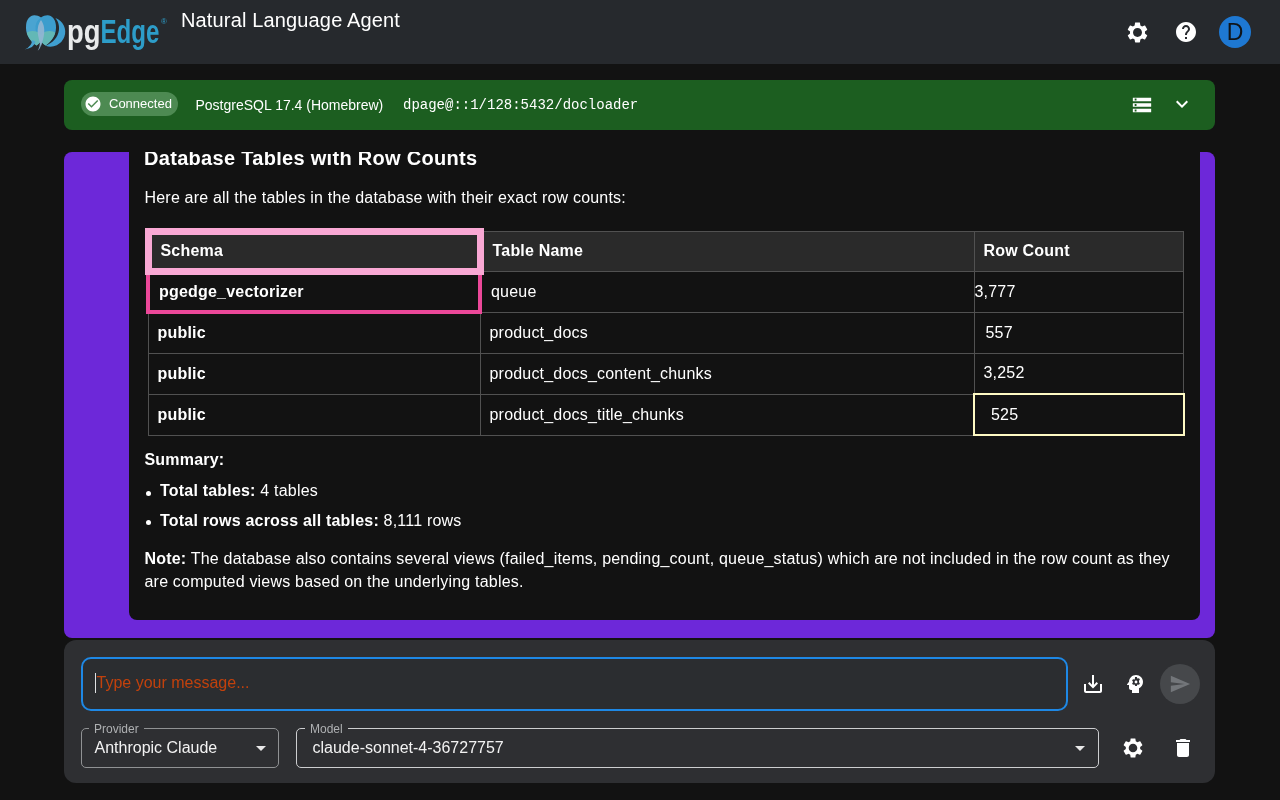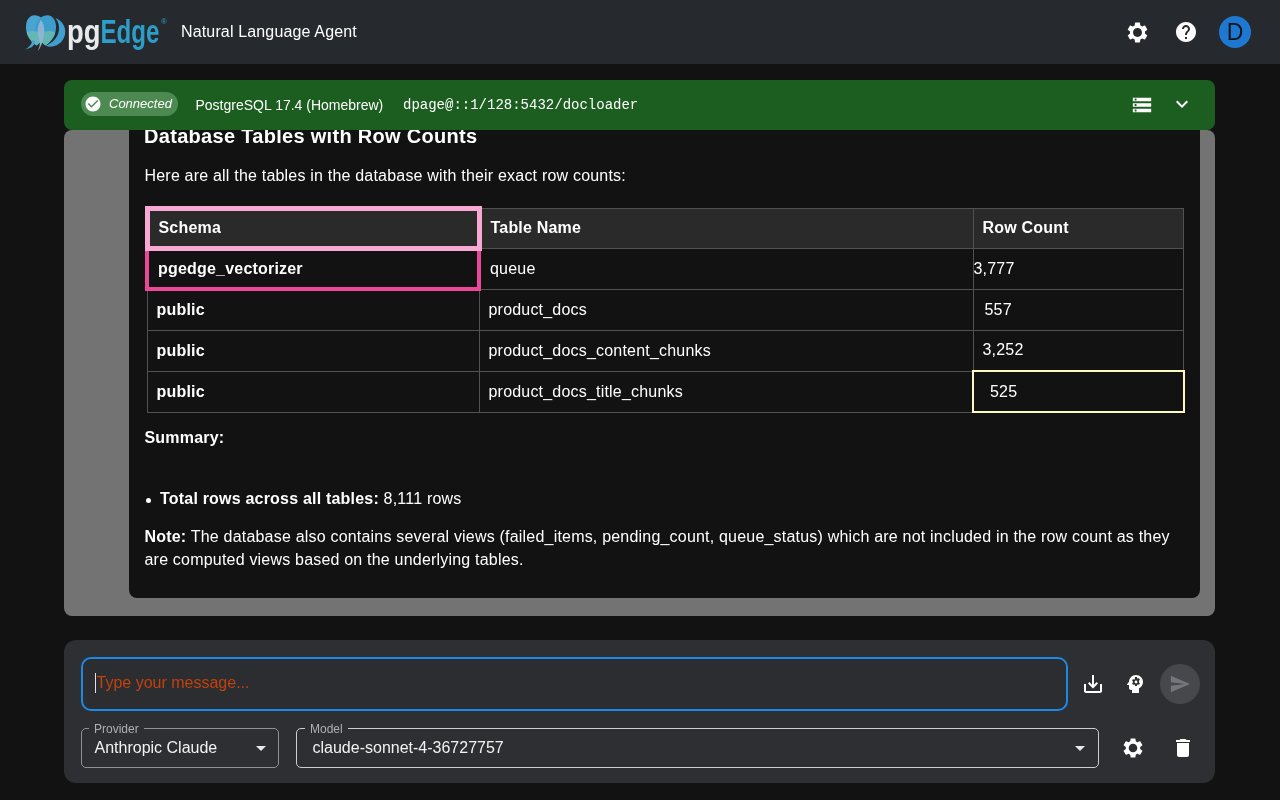--- a/index.html
+++ b/index.html
@@ -33,58 +33,58 @@
         </g>
       <path d="M33.4,8 A14.4,14.4 0 1 1 23.5,35.8 C31,33 36,27.2 36.9,20.3 C37.6,15.3 35.9,10.8 33.4,8 Z" fill="#3f9fd0"></path>
       <path d="M19,10 C22.3,14.5 23,20.5 21.7,26.5 C20.9,30.3 19.9,33.5 19,36 C18.1,33.5 17.1,30.3 16.3,26.5 C15,20.5 15.7,14.5 19,10 Z" fill="#90b5d2" opacity="0.95"></path>
       <path d="M19.5,31 C19.5,35.5 18.3,38.5 15.7,40.8 C17.5,37.5 18,34.5 17.8,31 Z" fill="#8ab1cf" opacity="0.9"></path>
       <path d="M13.5,31.5 Q12.5,37.8 2.7,39.4 Q10.3,36.2 9.9,30 Z" fill="#4aa4d1"></path>
     </g>
     <text x="45" y="33" font-family="Liberation Sans" font-weight="600" font-size="33" fill="#e8eaeb" textLength="33.5" lengthAdjust="spacingAndGlyphs">pg</text>
     <text x="78.5" y="33" font-family="Liberation Sans" font-weight="600" font-size="33" fill="#2d9dc9" textLength="59" lengthAdjust="spacingAndGlyphs">Edge</text>
     <text x="139" y="14" font-family="Liberation Sans" font-size="8" fill="#2d9dc9">®</text>
   </svg>
-  <div class="abs" style="left:181px;top:20px;font-size:16px;line-height:24px;color:#fff;letter-spacing:0.15px;">Natural Language Agent</div>
+  <div class="abs" style="left:181px;top:8px;font-size:20px;line-height:24px;color:#fff;letter-spacing:0.15px;">Natural Language Agent</div>
 
   <svg class="abs" style="left:1125px;top:19.5px;" width="25" height="25" viewBox="0 0 24 24" fill="#ffffff">
       <path d="M19.14 12.94c.04-.3.06-.61.06-.94 0-.32-.02-.64-.07-.94l2.03-1.58c.18-.14.23-.41.12-.61l-1.92-3.32c-.12-.22-.37-.29-.59-.22l-2.39.96c-.5-.38-1.03-.7-1.62-.94l-.36-2.54c-.04-.24-.24-.41-.48-.41h-3.84c-.24 0-.43.17-.47.41l-.36 2.54c-.59.24-1.13.57-1.62.94l-2.39-.96c-.22-.08-.47 0-.59.22L2.74 8.87c-.12.21-.08.47.12.61l2.03 1.58c-.05.3-.09.63-.09.94s.02.64.07.94l-2.03 1.58c-.18.14-.23.41-.12.61l1.92 3.32c.12.22.37.29.59.22l2.39-.96c.5.38 1.03.7 1.62.94l.36 2.54c.05.24.24.41.48.41h3.84c.24 0 .44-.17.47-.41l.36-2.54c.59-.24 1.13-.56 1.62-.94l2.39.96c.22.08.47 0 .59-.22l1.92-3.32c.12-.22.07-.47-.12-.61l-2.01-1.58zM12 16.3c-2.37 0-4.3-1.93-4.3-4.3s1.93-4.3 4.3-4.3 4.3 1.93 4.3 4.3-1.93 4.3-4.3 4.3z"></path>
     </svg>
 
   <svg class="abs" style="left:1174px;top:20px;" width="24" height="24" viewBox="0 0 24 24" fill="#ffffff">
       <path d="M12 2C6.48 2 2 6.48 2 12s4.48 10 10 10 10-4.48 10-10S17.52 2 12 2zm1 17h-2v-2h2v2zm2.07-7.75l-.9.92C13.45 12.9 13 13.5 13 15h-2v-.5c0-1.1.45-2.1 1.17-2.83l1.24-1.26c.37-.36.59-.86.59-1.41 0-1.1-.9-2-2-2s-2 .9-2 2H8c0-2.21 1.79-4 4-4s4 1.79 4 4c0 .88-.36 1.68-.93 2.25z"></path>
     </svg>
 
   <div class="abs" style="left:1219px;top:16px;width:32px;height:32px;border-radius:50%;background:#1e78d2;color:#101418;font-size:23px;line-height:32px;text-align:center;">D</div>
 
   <div class="abs" style="left:64px;top:80px;width:1151px;height:50px;background:#1c5e20;border-radius:8px;"></div>
   <div class="abs" style="left:81px;top:92px;width:97px;height:24px;background:#4d8a52;border-radius:12px;"></div>
   <svg class="abs" style="left:84px;top:95px;" width="18" height="18" viewBox="0 0 24 24" fill="#ffffff">
       <path d="M12 2C6.48 2 2 6.48 2 12s4.48 10 10 10 10-4.48 10-10S17.52 2 12 2zm-2 15l-5-5 1.41-1.41L10 14.17l7.59-7.59L19 8l-9 9z"></path>
     </svg>
-  <div class="abs" style="left:109px;top:97px;font-size:13px;line-height:14px;color:#fff;font-style:italic;">Connected</div>
+  <div class="abs" style="left:109px;top:97px;font-size:13px;line-height:14px;color:#fff;">Connected</div>
   <div class="abs" style="left:195.5px;top:96.5px;font-size:14px;line-height:16px;color:#fff;">PostgreSQL 17.4 (Homebrew)</div>
   <div class="abs" style="left:403px;top:97px;font-family:'Liberation Mono',monospace;font-size:14px;line-height:16px;color:#fff;">dpage@::1/128:5432/docloader</div>
   <svg class="abs" style="left:1130.5px;top:93.5px;" width="22" height="22" viewBox="0 0 24 24" fill="#ffffff">
       <path d="M2 20h20v-4H2v4zm2-3h2v2H4v-2zM2 4v4h20V4H2zm4 3H4V5h2v2zm-4 7h20v-4H2v4zm2-3h2v2H4v-2z"></path>
     </svg>
   <svg class="abs" style="left:1170px;top:92px;" width="24" height="24" viewBox="0 0 24 24" fill="#ffffff">
       <path d="M16.59 8.59L12 13.17 7.41 8.59 6 10l6 6 6-6z"></path>
     </svg>
 
-  <div class="abs" style="left:64px;top:130px;width:1151px;height:486px;background:#737373;border-radius:8px;overflow:hidden;">
+  <div class="abs" style="left:64px;top:152px;width:1151px;height:486px;background:#6d28d9;border-radius:8px;overflow:hidden;">
 
     <div class="abs" style="left:65px;top:-60px;width:1071px;height:528px;background:#121212;border-radius:8px;"></div>
 
     <div class="abs" style="left:80px;top:-3.7px;font-size:20px;line-height:20px;font-weight:bold;color:#fff;letter-spacing:0.3px;">Database Tables with Row Counts</div>
     <div class="abs" style="left:80.5px;top:33.9px;font-size:16px;line-height:24px;color:#fff;letter-spacing:0.2px;">Here are all the tables in the database with their exact row counts:</div>
 
     <table class="abs" style="left:80.5px;top:75.5px;width:1040px;border-collapse:collapse;font-size:16px;color:#fff;letter-spacing:0.2px;">
       <tbody>
           <tr style="background:#2a2a2a;height:40px;">
-        <th style="border:5px solid #f9a8d4;text-align:left;font-weight:bold;padding-left:9px;width:332px;">Schema</th>
+        <th style="border:7px solid #f9a8d4;text-align:left;font-weight:bold;padding-left:9px;width:332px;">Schema</th>
         <th style="border:1px solid #515151;text-align:left;font-weight:bold;padding-left:9px;width:494px;">Table Name</th>
         <th style="border:1px solid #515151;text-align:left;font-weight:bold;padding-left:9px;">Row Count</th>
       </tr>
       <tr style="height:41px;">
         <td style="border:4px solid #ec4899;padding-left:9px;font-weight:bold;">pgedge_vectorizer</td>
         <td style="border:1px solid #515151;padding-left:9px;">queue</td>
         <td style="border:1px solid #515151;padding-left:0;">3,777</td>
       </tr>
       <tr style="height:41px;">
         <td style="border:1px solid #515151;padding-left:9px;font-weight:bold;">public</td>
@@ -97,20 +97,21 @@
         <td style="border:1px solid #515151;padding-left:9px;">3,252</td>
       </tr>
       <tr style="height:41px;">
         <td style="border:1px solid #515151;padding-left:9px;font-weight:bold;">public</td>
         <td style="border:1px solid #515151;padding-left:9px;">product_docs_title_chunks</td>
         <td style="border:2px solid #fef9c3;padding-left:16px;">525</td>
       </tr>
     </tbody>
       </table>
     <div class="abs" style="left:80.5px;top:295.6px;font-size:16px;line-height:24px;font-weight:bold;color:#fff;letter-spacing:0.2px;">Summary:</div>
+    <div class="abs" style="left:82px;top:327.2px;font-size:16px;line-height:24px;color:#fff;letter-spacing:0.2px;white-space:nowrap;"><span style="display:inline-block;width:5px;height:5px;border-radius:50%;background:#fff;vertical-align:0.5px;margin-right:9px;"></span><b>Total tables:</b> 4 tables</div>
     <div class="abs" style="left:82px;top:356.7px;font-size:16px;line-height:24px;color:#fff;letter-spacing:0.2px;white-space:nowrap;"><span style="display:inline-block;width:5px;height:5px;border-radius:50%;background:#fff;vertical-align:0.5px;margin-right:9px;"></span><b>Total rows across all tables:</b> 8,111 rows</div>
     <div class="abs" style="left:80.5px;top:396.3px;font-size:16px;line-height:22.3px;color:#fff;letter-spacing:0.2px;white-space:nowrap;"><b>Note:</b> The database also contains several views (failed_items, pending_count, queue_status) which are not included in the row count as they</div>
     <div class="abs" style="left:80.5px;top:418.6px;font-size:16px;line-height:22.3px;color:#fff;letter-spacing:0.2px;white-space:nowrap;">are computed views based on the underlying tables.</div>
   </div>
 
   <div class="abs" style="left:64px;top:640px;width:1151px;height:143px;background:#2e2f32;border-radius:12px;"></div>
 
   <div class="abs" style="left:81px;top:657px;width:987px;height:54px;border:2px solid #1e88e5;border-radius:10px;background:#2b2d30;"></div>
   <div class="abs" style="left:94.7px;top:672.8px;width:1.5px;height:20px;background:#dfe1e3;"></div>
   <div class="abs" style="left:96.5px;top:670.9px;font-size:16px;line-height:24px;color:#c2410c;">Type your message...</div>

